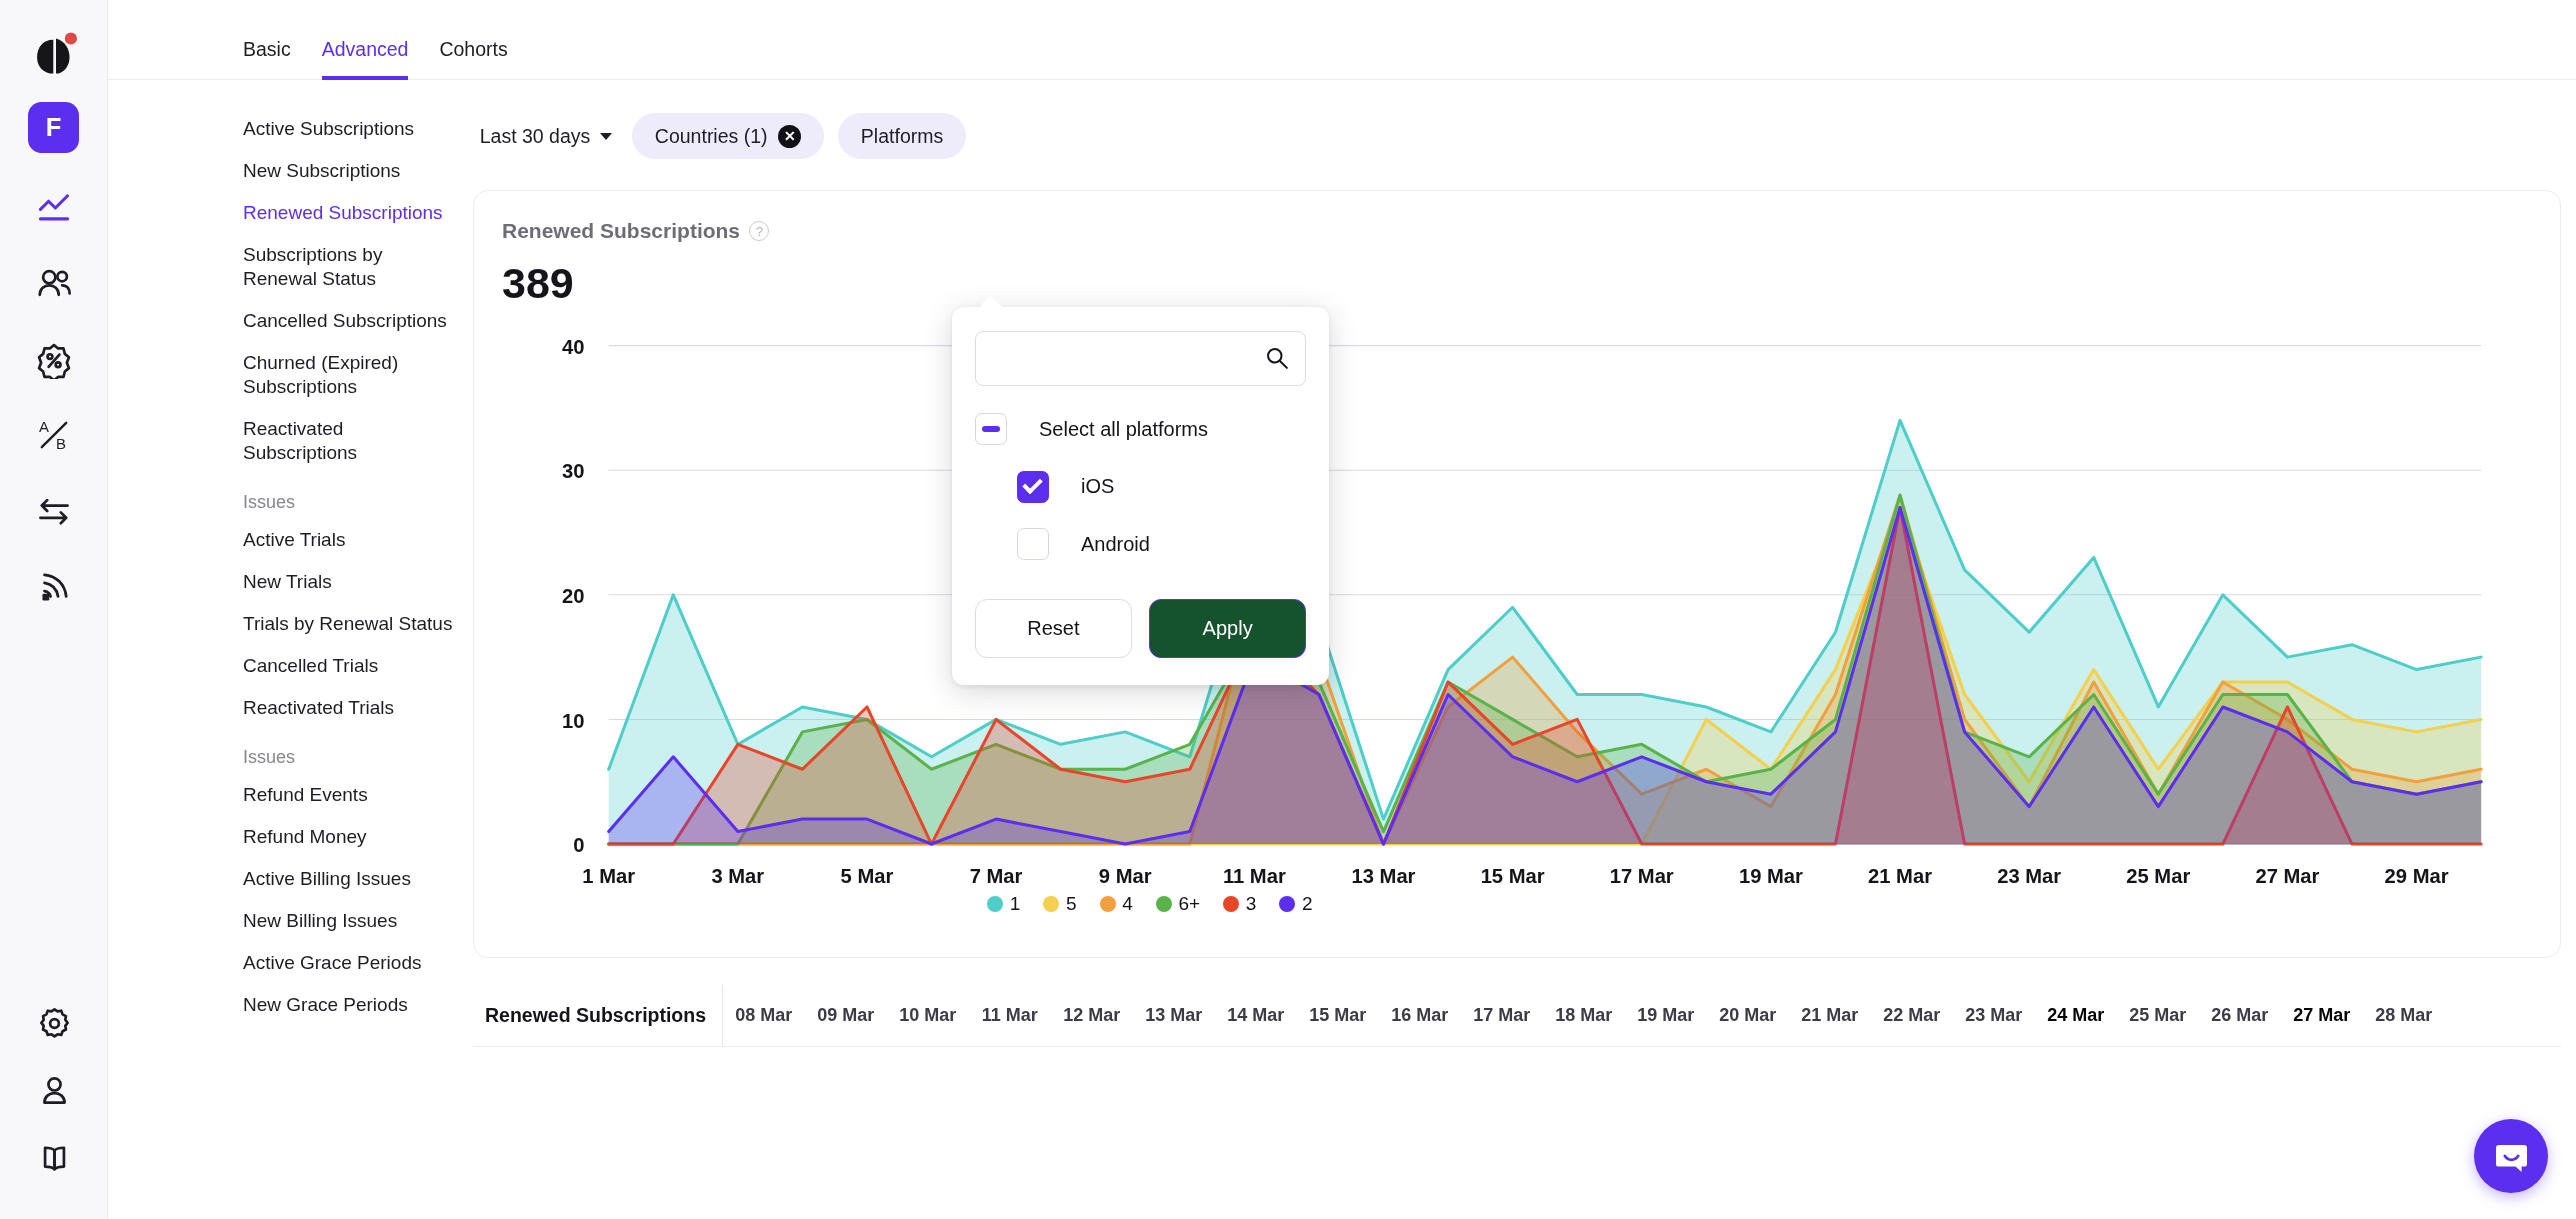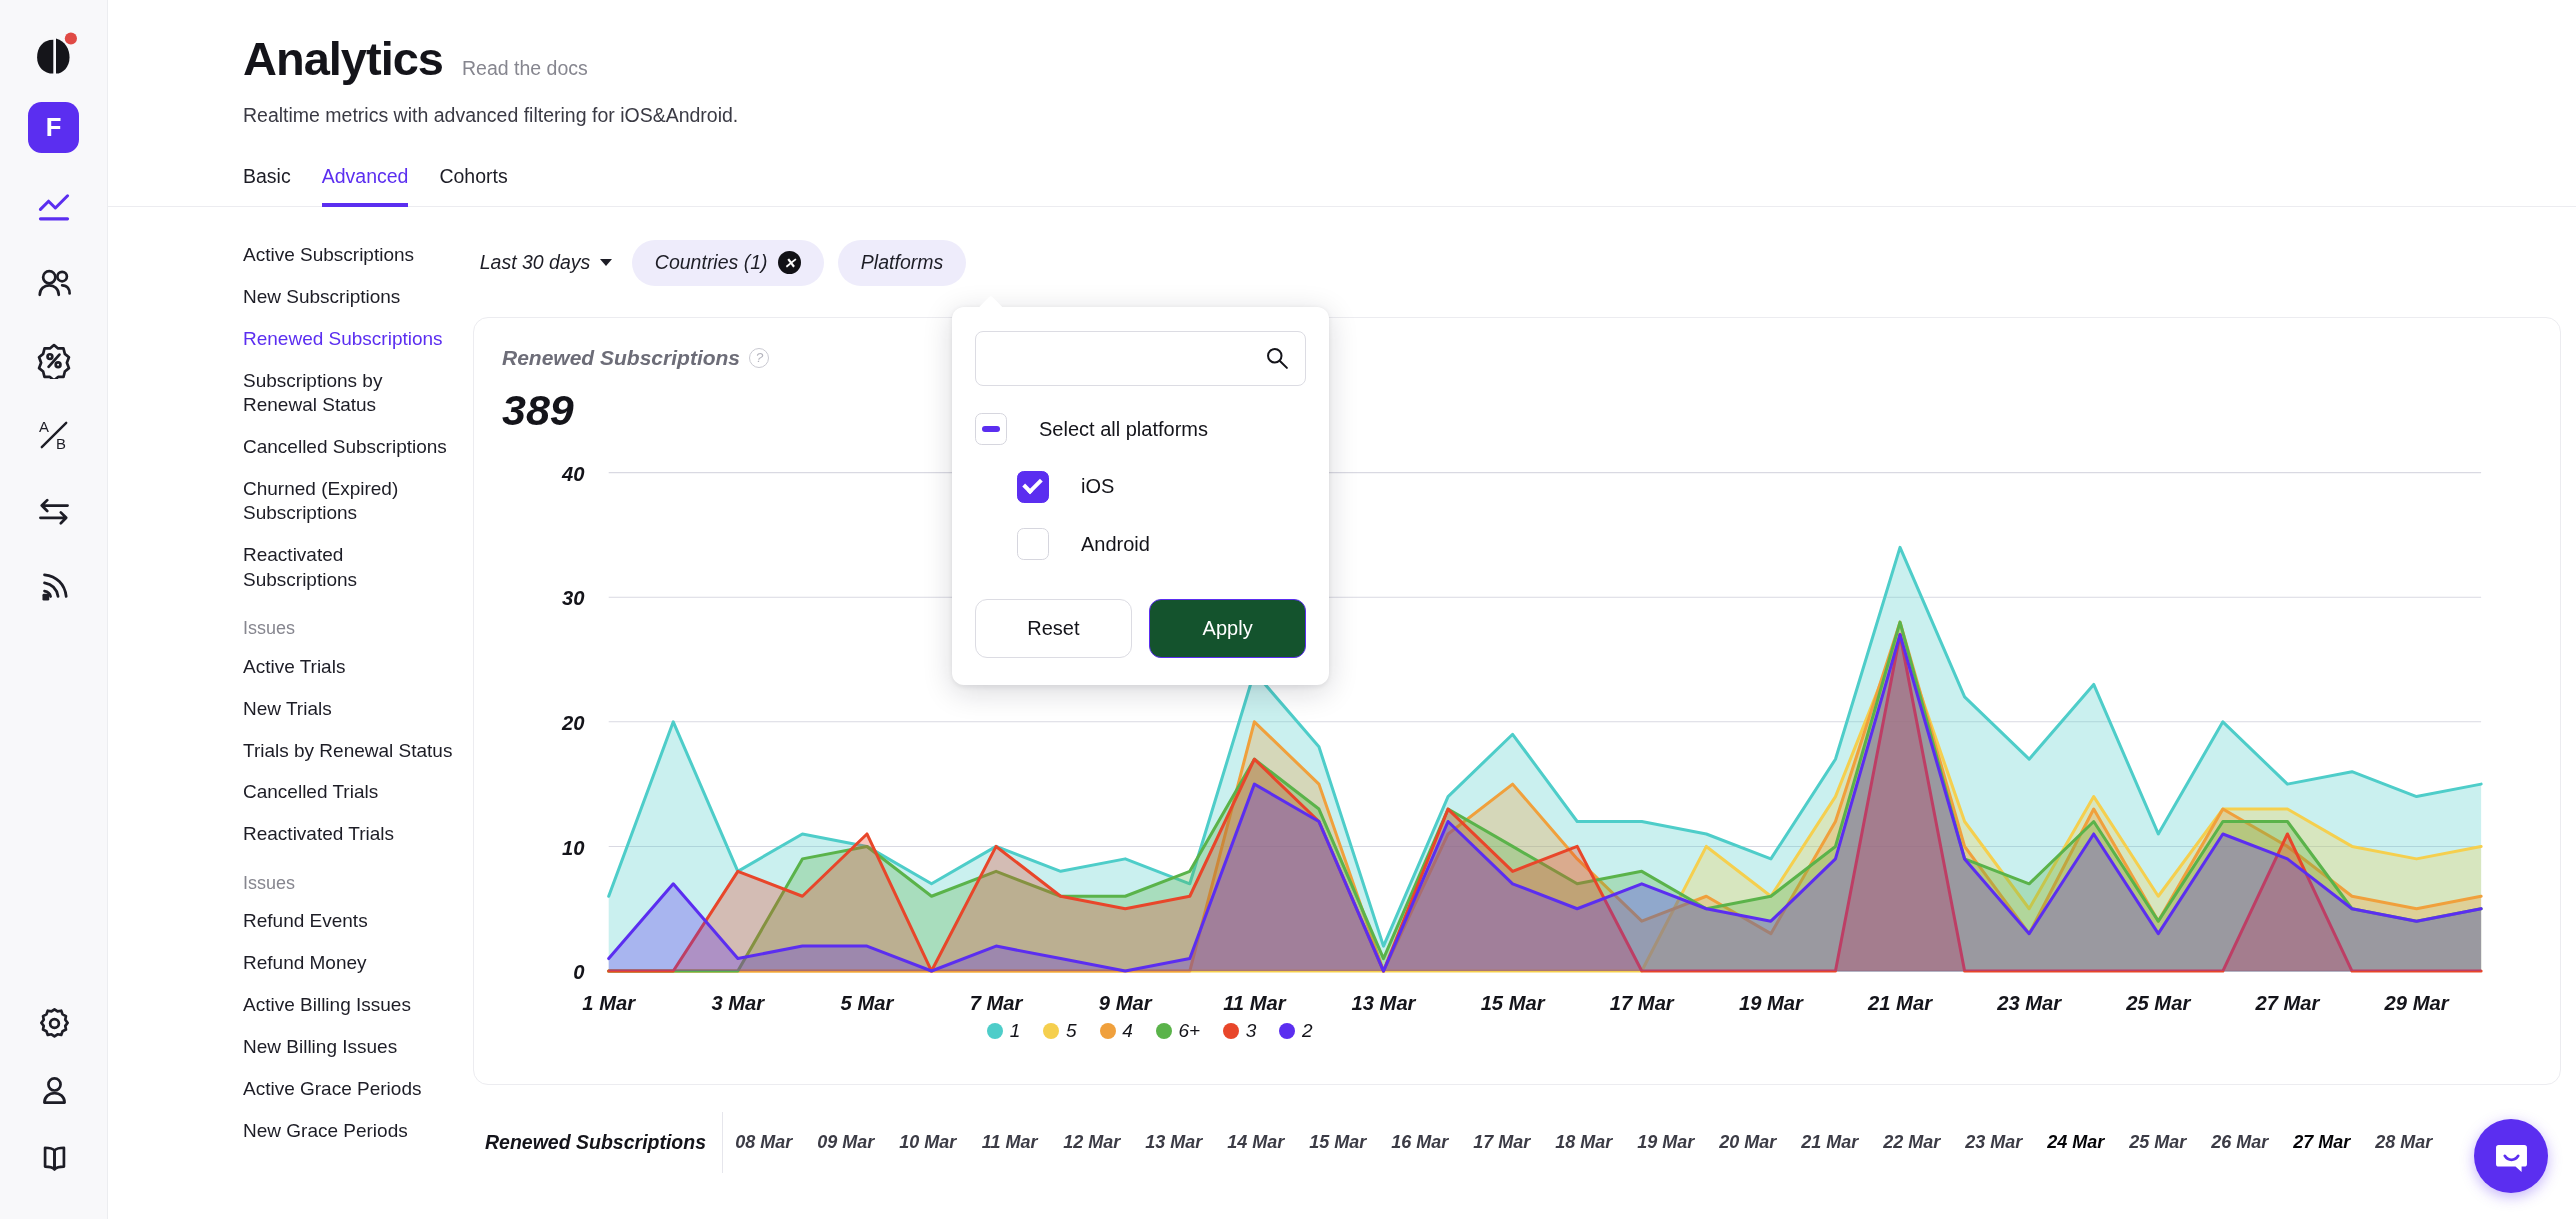--- a/index.html
+++ b/index.html
@@ -59,21 +59,21 @@
   .nav-item {
     font-size: 19px; color: #1d1d26; line-height: 1.28;
     padding: 8.8px 0; cursor: pointer; max-width: 290px;
   }
   .nav-item.active { color: #5b2ef0; font-weight: 500; }
   .nav-group {
     font-size: 18px; color: #86868f; padding: 17.5px 0 6.7px 0; font-weight: 400;
   }
 
   
-  .main { flex: 1; padding: 33px 0 0 0; position: relative; font-style: italic; }
+  .main { flex: 1; padding: 33px 0 0 0; position: relative; }
   .filters { display: flex; align-items: center; gap: 13.5px; padding-left: 15px; }
   .filter-date {
     display: flex; align-items: center; gap: 9.4px;
     font-size: 19.5px; color: #1d1d26; padding: 10.8px 6.7px; cursor: pointer;
   }
   .chev { width: 0; height: 0; border-left: 6px solid transparent; border-right: 6px solid transparent; border-top: 7.4px solid #1d1d26; }
   .chip {
     display: flex; align-items: center; gap: 10.8px;
     background: #eeecfb; border-radius: 673px;
     padding: 11.5px 23px; font-size: 19.5px; color: #1d1d26; cursor: pointer;
@@ -248,27 +248,20 @@
         <svg width="35" height="35" viewBox="0 0 52 52" fill="none" stroke="#1d1d26" stroke-width="4" stroke-linecap="round" stroke-linejoin="round">
           <path d="M26 14 c-4-4-10-4-14-4 v28 c4 0 10 0 14 4 z"></path>
           <path d="M26 14 c4-4 10-4 14-4 v28 c-4 0-10 0-14 4 z"></path>
         </svg>
       </div>
     </div>
   </div>
 
   <div class="page">
 
-    <div class="page-head">
-      <div class="title-row">
-        <h1 class="page-title">Analytics</h1>
-        <span class="docs-link">Read the docs</span>
-      </div>
-      <div class="subtitle">Realtime metrics with advanced filtering for iOS&amp;Android.</div>
-    </div>
 
     <div class="tabs">
       <div class="tab">Basic</div>
       <div class="tab active">Advanced</div>
       <div class="tab">Cohorts</div>
     </div>
     <div class="tabs-rule"></div>
 
     <div class="body">
 

